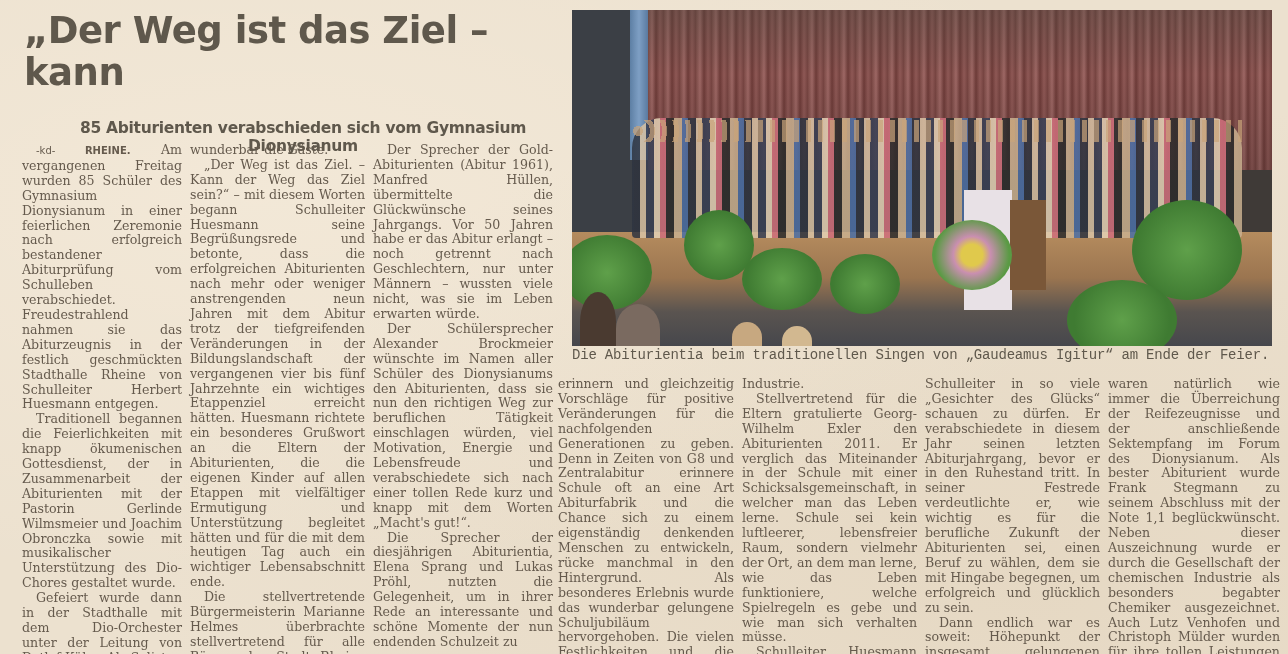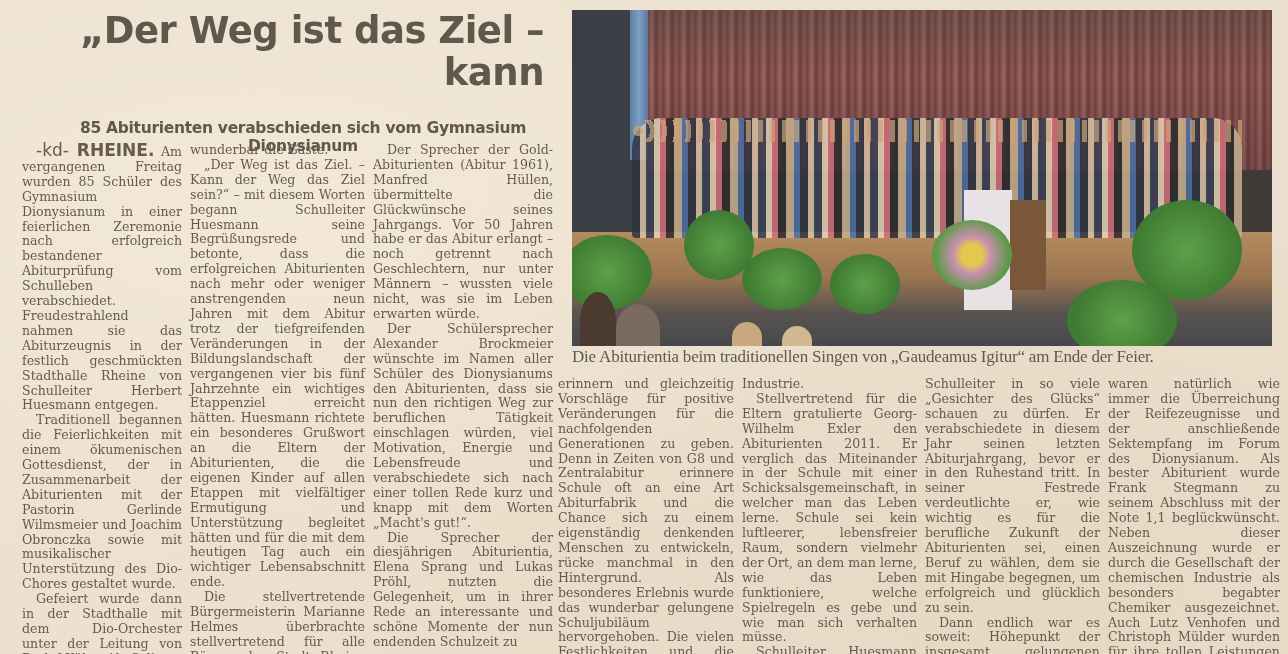--- a/index.html
+++ b/index.html
@@ -11,40 +11,40 @@
   }
   .paper-tint {
     position:absolute; inset:0;
     background:
       radial-gradient(ellipse at 20% 30%, rgba(255,245,230,0.35), transparent 60%),
       radial-gradient(ellipse at 80% 90%, rgba(210,190,160,0.25), transparent 60%);
     pointer-events:none;
   }
   .headline {
     position:absolute; left:24px; top:10px; width:520px;
-    text-align:right; margin:0;
+    text-align:left; margin:0;
     font-family:"DejaVu Sans", "Liberation Sans", sans-serif;
     font-weight:bold; font-size:37px; line-height:42px;
     color:#5f584c; letter-spacing:-0.5px;
   }
   .subhead {
     position:absolute; left:20px; top:101px; width:530px;
     text-align:center; margin:18px;
     font-family:"DejaVu Sans", "Liberation Sans", sans-serif;
     font-size:15.5px; color:#5f584c; letter-spacing:-0.3px;
   }
   .col {
     position:absolute;
     font-size:12.6px; line-height:14.9px;
     text-align:justify; hyphens:manual;
     color:#655a4d;
   }
   .col p { margin:0; text-indent:14px; }
   .col p.noindent { text-indent:0; }
-  .dateline { font-family:"DejaVu Sans", "Liberation Sans", sans-serif; font-size:17px; }
+  .dateline { font-family:"DejaVu Sans", "Liberation Sans", sans-serif; font-size:10px; }
   .dateline b { font-weight:bold; }
 
   .photo {
     position:absolute; left:572px; top:10px; width:700px; height:336px;
     overflow:hidden; background:#3f3a37;
   }
   .photo .dark-left { position:absolute; left:0; top:0; width:62px; height:100%; background:#3b3f45; }
   .photo .pillar { position:absolute; left:58px; top:0; width:18px; height:150px; background:linear-gradient(90deg,#5d7fa4,#7e9fc4 50%,#5a7aa0); }
   .photo .curtain {
     position:absolute; left:76px; top:0; right:0; height:160px;
@@ -73,40 +73,40 @@
     position:absolute; left:0; right:0; top:222px; height:114px;
     background:linear-gradient(180deg,#b58c5e,#9b7550 40%,#5a5450 70%,#46474c);
   }
   .photo .lectern { position:absolute; left:438px; top:190px; width:36px; height:90px; background:#7a5738; }
   .photo .banner { position:absolute; left:392px; top:180px; width:48px; height:120px; background:#e8e1e6; }
   .photo .plant { position:absolute; border-radius:50%; background:radial-gradient(circle,#5fa04a,#3f7b32 70%); }
   .photo .audience { position:absolute; border-radius:50% 50% 10% 10%; background:#4a3a30; }
 
   .caption {
     position:absolute; left:572px; top:347px; width:700px;
-    font-family:Liberation Serif, serif;
-    font-size:17px; color:#5f584c; letter-spacing:-0.2px;
+    font-family:Liberation Mono, monospace;
+    font-size:14px; color:#5f584c; letter-spacing:-0.2px;
   }
 </style>
 </head>
 <body>
 
 <div class="paper-tint"></div>
 
 <h1 class="headline">
   <span>„Der Weg ist das Ziel – kann</span><br>
 </h1>
 <h2 class="subhead">85 Abiturienten verabschieden sich vom Gymnasium Dionysianum</h2>
 
 <div class="col" style="left:22px; top:143px; width:160px;">
   <p>
     <span class="dateline"><span>-kd-</span> <b>RHEINE.</b></span>
     <span>Am vergangenen Freitag wurden 85 Schüler des Gymnasium Dionysianum in einer feierlichen Zeremonie nach erfolgreich bestandener Abiturprüfung vom Schulleben verabschiedet. Freudestrahlend nahmen sie das Abiturzeugnis in der festlich geschmückten Stadthalle Rheine von Schulleiter Herbert Huesmann entgegen.</span>
   </p>
-  <p>Traditionell begannen die Feierlichkeiten mit einem ökumenischen Gottesdienst, der in Zusammenarbeit der Abiturienten mit der Pastorin Gerlinde Wilmsmeier und Joachim Obronczka sowie mit musikalischer Unterstützung des Dio-Chores gestaltet wurde.</p>
+  <p>Traditionell begannen die Feierlichkeiten mit knapp ökumenischen Gottesdienst, der in Zusammenarbeit der Abiturienten mit der Pastorin Gerlinde Wilmsmeier und Joachim Obronczka sowie mit musikalischer Unterstützung des Dio-Chores gestaltet wurde.</p>
   <p>Gefeiert wurde dann in der Stadthalle mit dem Dio-Orchester unter der Leitung von Detlef Kühn. Als Solisten traten Anna Vystavkin und Oliver Smith mit beeindruckenden Gesangseinlagen auf. Auch der Dio-Chor, der in diesem Jahr zum ersten Mal unter der Leitung von Peter Kappelhoff auftrat, be-</p>
 </div>
 
 <div class="col" style="left:190px; top:143px; width:175px;">
   <p class="noindent">wunderbar die Gäste.</p>
   <p>„Der Weg ist das Ziel. – Kann der Weg das Ziel sein?“ – mit diesem Worten begann Schulleiter Huesmann seine Begrüßungsrede und betonte, dass die erfolgreichen Abiturienten nach mehr oder weniger anstrengenden neun Jahren mit dem Abitur trotz der tiefgreifenden Veränderungen in der Bildungslandschaft der vergangenen vier bis fünf Jahrzehnte ein wichtiges Etappenziel erreicht hätten. Huesmann richtete ein besonderes Grußwort an die Eltern der Abiturienten, die die eigenen Kinder auf allen Etappen mit vielfältiger Ermutigung und Unterstützung begleitet hätten und für die mit dem heutigen Tag auch ein wichtiger Lebensabschnitt ende.</p>
   <p>Die stellvertretende Bürgermeisterin Marianne Helmes überbrachte stellvertretend für alle Bürger der Stadt Rheine Glückwunsche. Den Schülern gab sie mit auf den Weg, dass sie in den vergangenen Jahren Begabungen und Stärken entwickelt hät-</p>
 </div>
 
 <div class="col" style="left:373px; top:143px; width:180px;">

